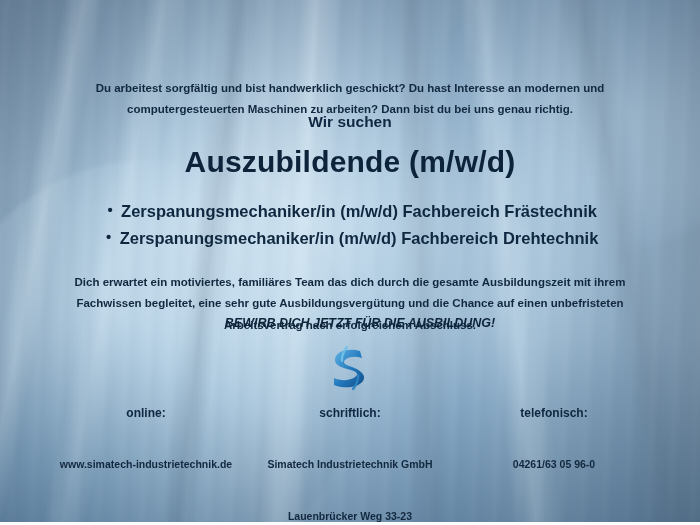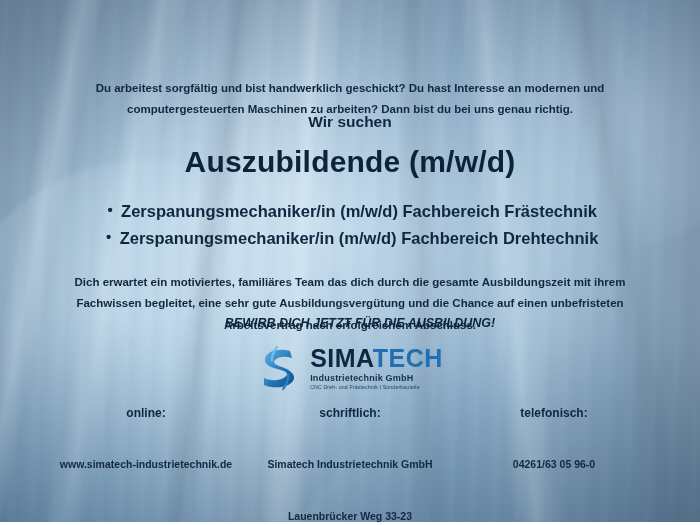--- a/index.html
+++ b/index.html
@@ -299,25 +299,20 @@
                 <stop offset="0%" stop-color="#5fb3e4"></stop>
                 <stop offset="55%" stop-color="#2277bb"></stop>
                 <stop offset="100%" stop-color="#114e86"></stop>
               </linearGradient>
             </defs>
             <path d="M33 6 C22 3, 9 6, 8 14 C7 21, 17 23, 24 25 C30 27, 32 29, 28 32 C23 36, 13 36, 7 33 L7 40 C16 44, 31 43, 36 36 C40 30, 33 25, 25 22 C19 20, 15 18, 18 15 C22 11, 29 11, 35 13 Z" fill="url(#sgrad)"></path>
             <path d="M20 2 C20 2, 14 9, 15 16" stroke="#6fc0e8" stroke-width="2.2" fill="none" stroke-linecap="round"></path>
             <path d="M26 44 C26 44, 32 37, 31 30" stroke="#2a82c3" stroke-width="2.2" fill="none" stroke-linecap="round"></path>
           </svg>
         </span>
-        <span class="logo-text">
-          <div class="logo-name"><span>SIMA</span><span class="accent">TECH</span></div>
-          <div class="logo-sub">Industrietechnik GmbH</div>
-          <div class="logo-tag">CNC Dreh- und Frästechnik I Sonderbauteile</div>
-        </span>
       </div>
     </div>
 
     <div class="contacts">
 
       <div class="contact-col">
         <div class="contact-label">online:</div>
         <div class="contact-line">www.simatech-industrietechnik.de</div>
       </div>
 

